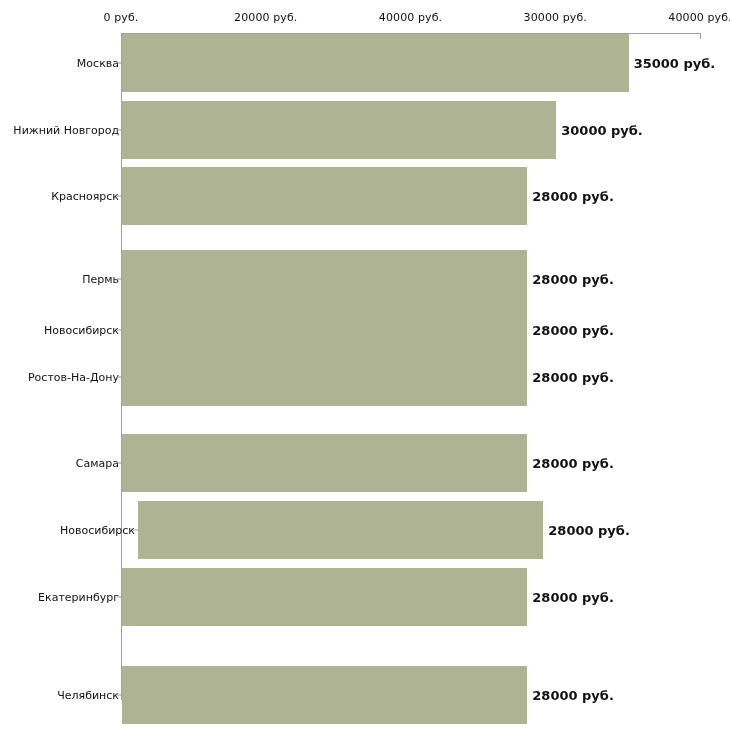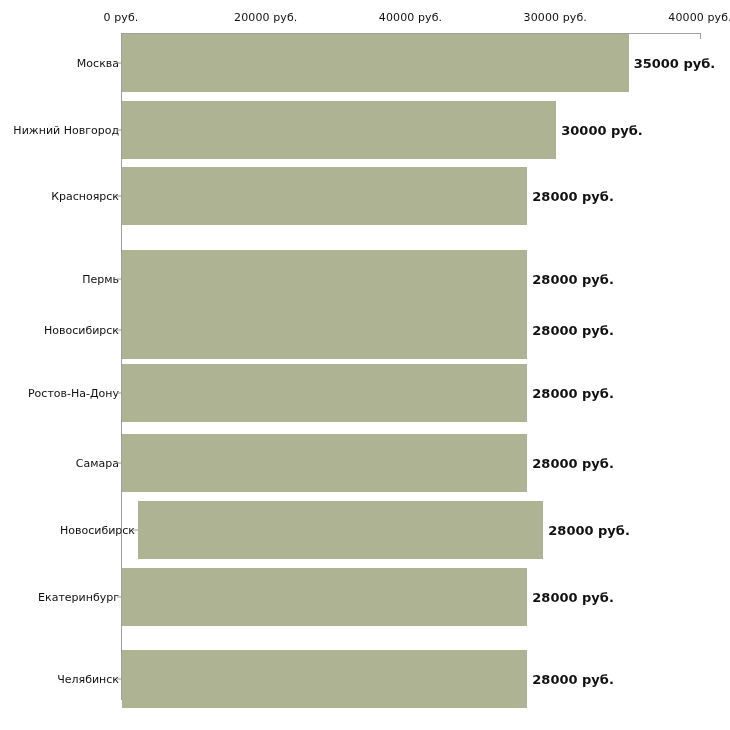--- a/index.html
+++ b/index.html
@@ -166,21 +166,21 @@
         <div class="cat-tick"></div>
         <div class="bar" style="width: 405.3px; height: 58px; background: rgb(174, 179, 148);"></div>
         <div class="bar-value" style="left: 532.3px;">28000 руб.</div>
       </div>
       <div class="bar-row" style="top: 266.8px;">
         <div class="cat-label">Новосибирск</div>
         <div class="cat-tick"></div>
         <div class="bar" style="width: 405.3px; height: 58px; background: rgb(174, 179, 148);"></div>
         <div class="bar-value" style="left: 532.3px;">28000 руб.</div>
       </div>
-      <div class="bar-row" style="top: 330px;">
+      <div class="bar-row" style="top: 314px;">
         <div class="cat-label">Ростов-На-Дону</div>
         <div class="cat-tick"></div>
         <div class="bar" style="width: 405.3px; height: 58px; background: rgb(174, 179, 148);"></div>
         <div class="bar-value" style="left: 532.3px;">28000 руб.</div>
       </div>
       <div class="bar-row" style="top: 400.2px;">
         <div class="cat-label">Самара</div>
         <div class="cat-tick"></div>
         <div class="bar" style="width: 405.3px; height: 58px; background: rgb(174, 179, 148);"></div>
         <div class="bar-value" style="left: 532.3px;">28000 руб.</div>
@@ -190,21 +190,21 @@
         <div class="cat-tick"></div>
         <div class="bar" style="width: 405.3px; height: 58px; background: rgb(174, 179, 148);"></div>
         <div class="bar-value" style="left: 532.3px;">28000 руб.</div>
       </div>
       <div class="bar-row" style="top: 533.6px;">
         <div class="cat-label">Екатеринбург</div>
         <div class="cat-tick"></div>
         <div class="bar" style="width: 405.3px; height: 58px; background: rgb(174, 179, 148);"></div>
         <div class="bar-value" style="left: 532.3px;">28000 руб.</div>
       </div>
-      <div class="bar-row" style="top: 616px;">
+      <div class="bar-row" style="top: 632px;">
         <div class="cat-label">Челябинск</div>
         <div class="cat-tick"></div>
         <div class="bar" style="width: 405.3px; height: 58px; background: rgb(174, 179, 148);"></div>
         <div class="bar-value" style="left: 532.3px;">28000 руб.</div>
       </div>
     </div>
 
 </div>
 
 </body></html>

